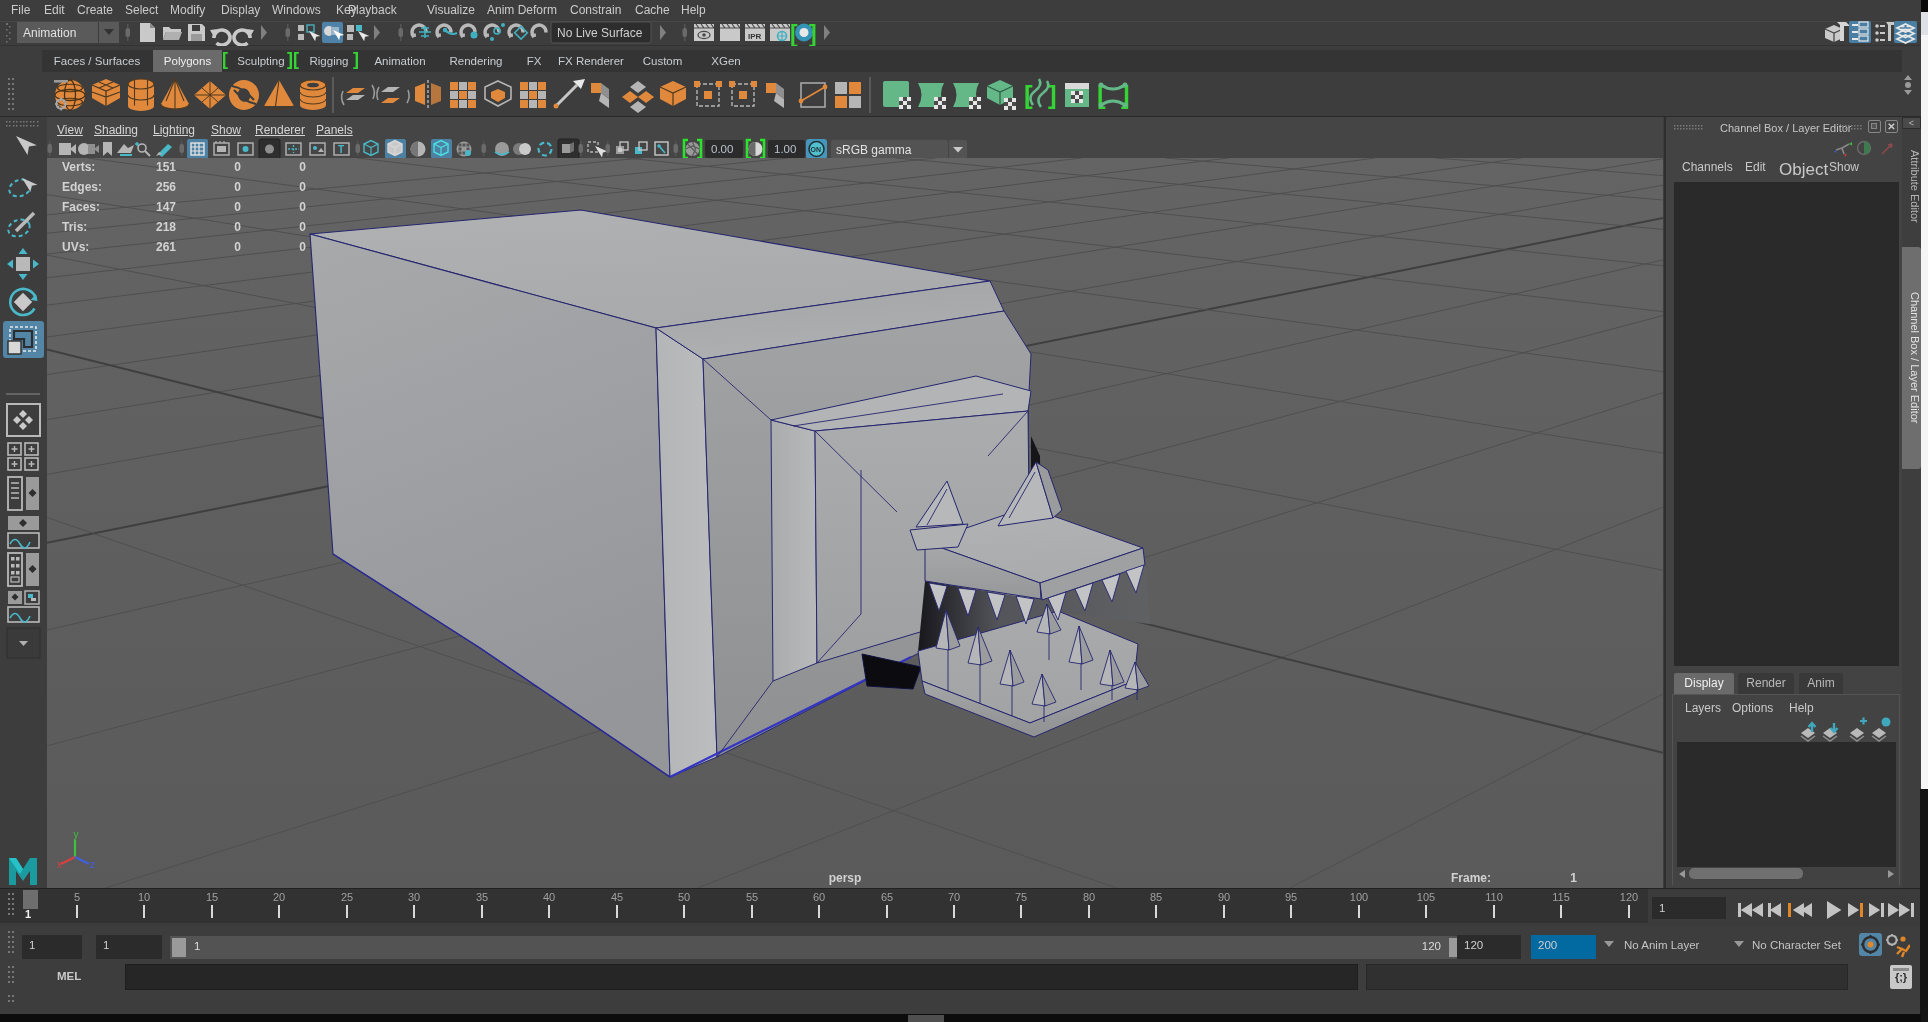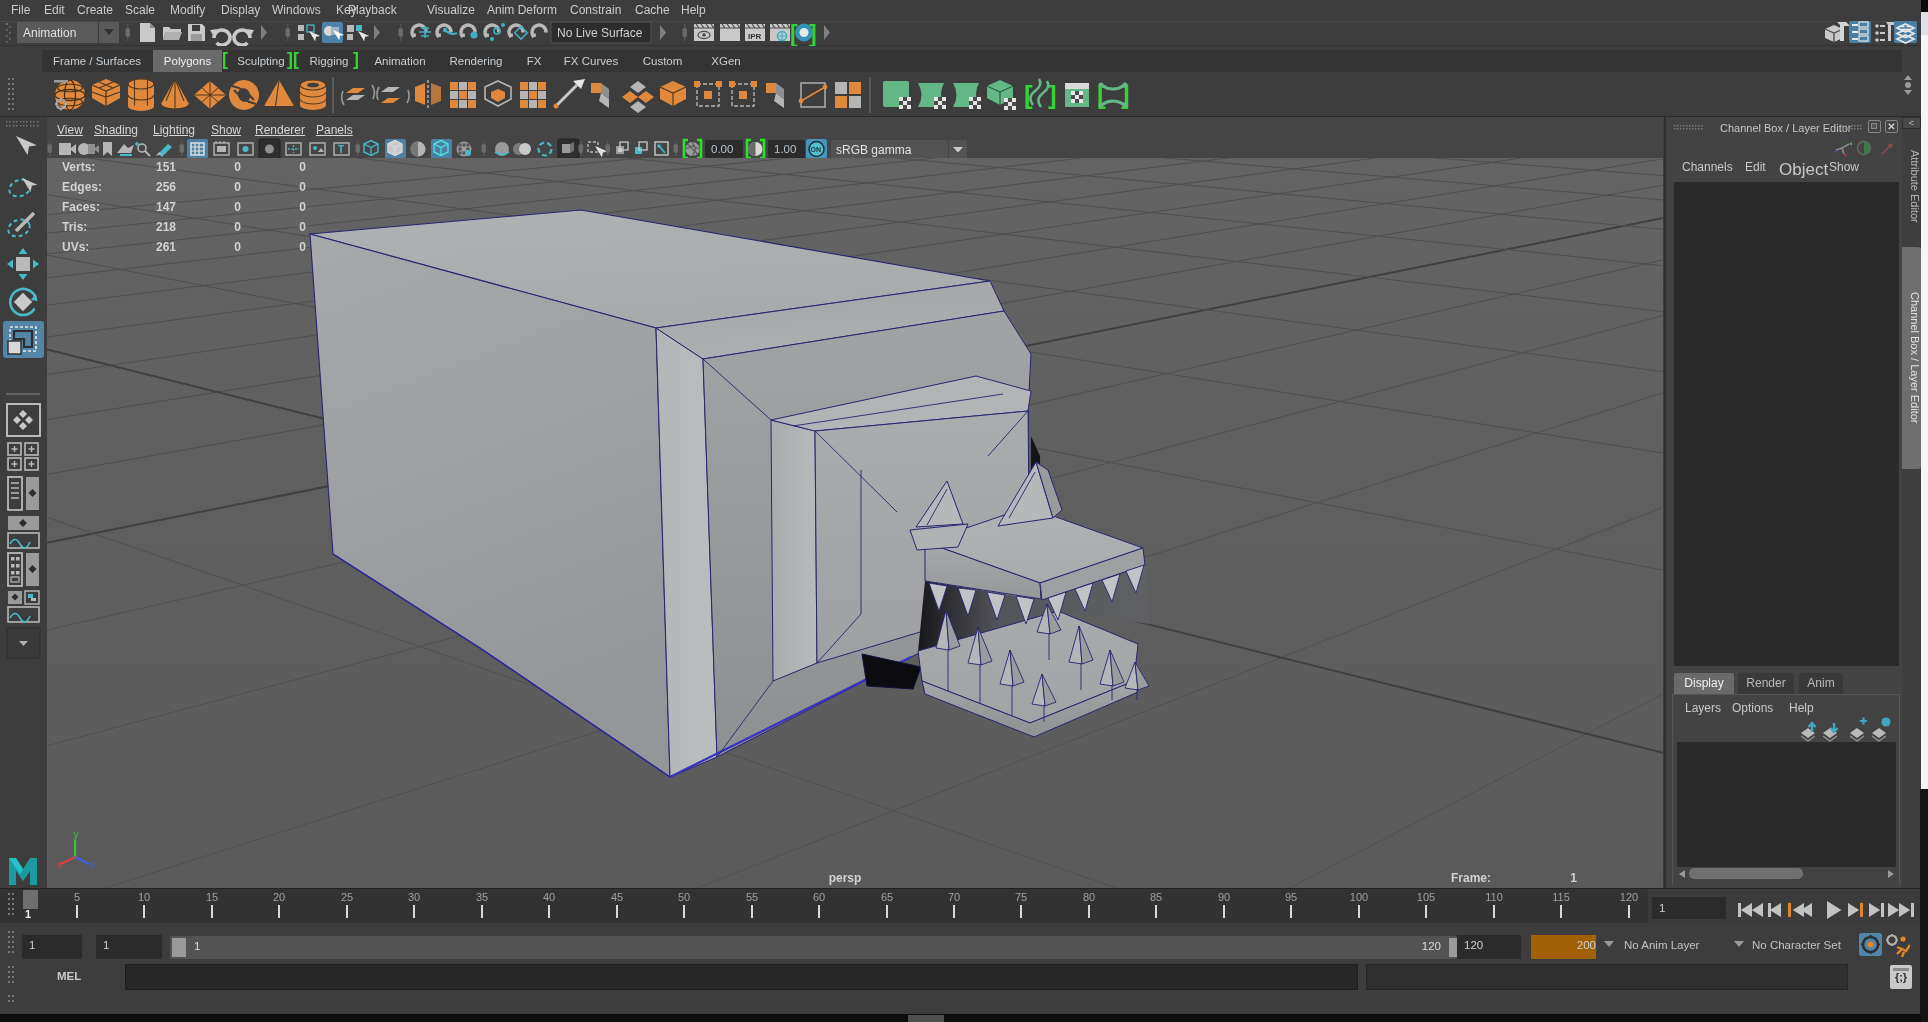--- a/index.html
+++ b/index.html
@@ -10,21 +10,21 @@
 .vmenu { position:absolute; top:4px; color:#d5d5d5; font-size:12px;text-decoration:underline; }
 .hud { font-weight:bold; font-size:12px; fill:#d2d2d2; }
 </style></head>
 <body>
 <div id="maya">
 
   <div class="abs" style="left:0;top:0;width:1921px;height:21px;background:#3d3d3d;">
     <span class="menuitem" style="left:11px;">File</span>
     <span class="menuitem" style="left:44px;">Edit</span>
     <span class="menuitem" style="left:77px;">Create</span>
-    <span class="menuitem" style="left:125px;">Scale</span>
+    <span class="menuitem" style="left:125px;">Select</span>
     <span class="menuitem" style="left:170px;">Modify</span>
     <span class="menuitem" style="left:221px;">Display</span>
     <span class="menuitem" style="left:272px;">Windows</span>
     <span class="menuitem" style="left:336px;">Key</span>
     <span class="menuitem" style="left:348px;">Playback</span>
     <span class="menuitem" style="left:427px;">Visualize</span>
     <span class="menuitem" style="left:487px;">Anim Deform</span>
     <span class="menuitem" style="left:570px;">Constrain</span>
     <span class="menuitem" style="left:635px;">Cache</span>
     <span class="menuitem" style="left:681px;">Help</span>
@@ -140,28 +140,28 @@
       <path d="M 1886 22 h 8 l 3 3 h -9 z" fill="#c9c9c9"></path>
 <rect x="1894" y="21" width="23" height="22" rx="2" fill="#4a7fa3"></rect>
 <path d="M 1905.5 24.0 l 8.5 4 l -8.5 4 l -8.5 -4 z" fill="none" stroke="#e8e8e8" stroke-width="1.7"></path>
 <path d="M 1905.5 29.5 l 8.5 4 l -8.5 4 l -8.5 -4 z" fill="none" stroke="#e8e8e8" stroke-width="1.7"></path>
 <path d="M 1905.5 35.0 l 8.5 4 l -8.5 4 l -8.5 -4 z" fill="none" stroke="#e8e8e8" stroke-width="1.7"></path>
 <path d="M 1901 26.5 h 3.5 M 1906.5 26.5 h 4.5 M 1901 29.5 h 10" stroke="#e8e8e8" stroke-width="1.5"></path>
     </svg>
 
   <div class="abs" style="left:0;top:47px;width:1921px;height:25px;background:#3d3d3d;">
     <div class="abs" style="left:42px;top:3px;width:1860px;height:22px;background:#343434;"></div>
-    <div class="tab" style="left:42px;width:110px;">Frame / Surfaces</div>
+    <div class="tab" style="left:42px;width:110px;">Faces / Surfaces</div>
     <div class="tab" style="left:153px;width:69px;background:#6a6a6a;color:#f0f0f0;">Polygons</div>
     <div class="tab" style="left:232px;width:58px;">Sculpting</div>
     <div class="tab" style="left:303px;width:52px;">Rigging</div>
     <div class="tab" style="left:368px;width:64px;">Animation</div>
     <div class="tab" style="left:444px;width:64px;">Rendering</div>
     <div class="tab" style="left:520px;width:28px;">FX</div>
-    <div class="tab" style="left:558px;width:66px;">FX Curves</div>
+    <div class="tab" style="left:558px;width:66px;">FX Renderer</div>
     <div class="tab" style="left:636px;width:53px;">Custom</div>
     <div class="tab" style="left:701px;width:50px;">XGen</div>
     <div class="abs" style="left:222px;top:2px;color:#35d435;font-size:18px;font-weight:bold;">[</div>
     <div class="abs" style="left:287px;top:2px;color:#35d435;font-size:18px;font-weight:bold;">][</div>
     <div class="abs" style="left:353px;top:2px;color:#35d435;font-size:18px;font-weight:bold;">]</div>
   </div>
 
   <div class="abs" style="left:0;top:72px;width:1921px;height:45px;background:#3d3d3d;border-bottom:1px solid #2a2a2a;"></div>
   <div class="abs" style="left:8px;top:78px;width:2px;height:34px;background:repeating-linear-gradient(#777 0 2px,transparent 2px 5px);"></div>
   <div class="abs" style="left:12px;top:78px;width:2px;height:34px;background:repeating-linear-gradient(#777 0 2px,transparent 2px 5px);"></div>
@@ -862,21 +862,21 @@
   <div class="abs" style="left:0;top:926px;width:1921px;height:37px;background:#3d3d3d;">
     <div class="abs" style="left:22px;top:9px;width:60px;height:24px;background:#2b2b2b;color:#cfcfcf;font-size:11.5px;padding:4px 0 0 7px;">1</div>
     <div class="abs" style="left:96px;top:9px;width:66px;height:24px;background:#2b2b2b;color:#cfcfcf;font-size:11.5px;padding:4px 0 0 7px;">1</div>
     <div class="abs" style="left:170px;top:10px;width:1295px;height:23px;background:#535353;">
       <div class="abs" style="left:2px;top:2px;width:14px;height:19px;background:#9a9a9a;"></div>
       <div class="abs" style="right:2px;top:2px;width:14px;height:19px;background:#9a9a9a;"></div>
       <div class="abs" style="left:24px;top:4px;color:#dcdcdc;font-size:11.5px;">1</div>
       <div class="abs" style="right:24px;top:4px;color:#dcdcdc;font-size:11.5px;">120</div>
     </div>
     <div class="abs" style="left:1457px;top:9px;width:64px;height:24px;background:#2b2b2b;color:#cfcfcf;font-size:11.5px;padding:4px 0 0 7px;">120</div>
-    <div class="abs" style="left:1531px;top:9px;width:65px;height:24px;background:#a16207;color:#cfcfcf;font-size:11.5px;padding:4px 0 0 7px;text-align:right;">200</div>
+    <div class="abs" style="left:1531px;top:9px;width:65px;height:24px;background:#0369a1;color:#cfcfcf;font-size:11.5px;padding:4px 0 0 7px;">200</div>
     <div class="abs" style="left:1604px;top:15px;width:0;height:0;border-top:6px solid #999;border-left:5px solid transparent;border-right:5px solid transparent;"></div>
     <div class="abs" style="left:1624px;top:13px;color:#c3c3c3;font-size:11.5px;">No Anim Layer</div>
     <div class="abs" style="left:1734px;top:15px;width:0;height:0;border-top:6px solid #999;border-left:5px solid transparent;border-right:5px solid transparent;"></div>
     <div class="abs" style="left:1752px;top:13px;color:#c3c3c3;font-size:11.5px;">No Character Set</div>
     <div class="abs" style="left:1859px;top:7px;width:23px;height:23px;background:#5285a6;border-radius:3px;"></div>
     <svg class="abs" style="left:1859px;top:7px;" width="23" height="23">
       <circle cx="11.5" cy="11.5" r="7.5" fill="none" stroke="#2d2d2d" stroke-width="2.5"></circle>
       <circle cx="11.5" cy="11.5" r="3" fill="#e0862a"></circle>
       <path d="M 11.5 4 v -2 M 11.5 19 v 2 M 4 11.5 h -2 M 19 11.5 h 2" stroke="#2d2d2d" stroke-width="2"></path>
     </svg>

